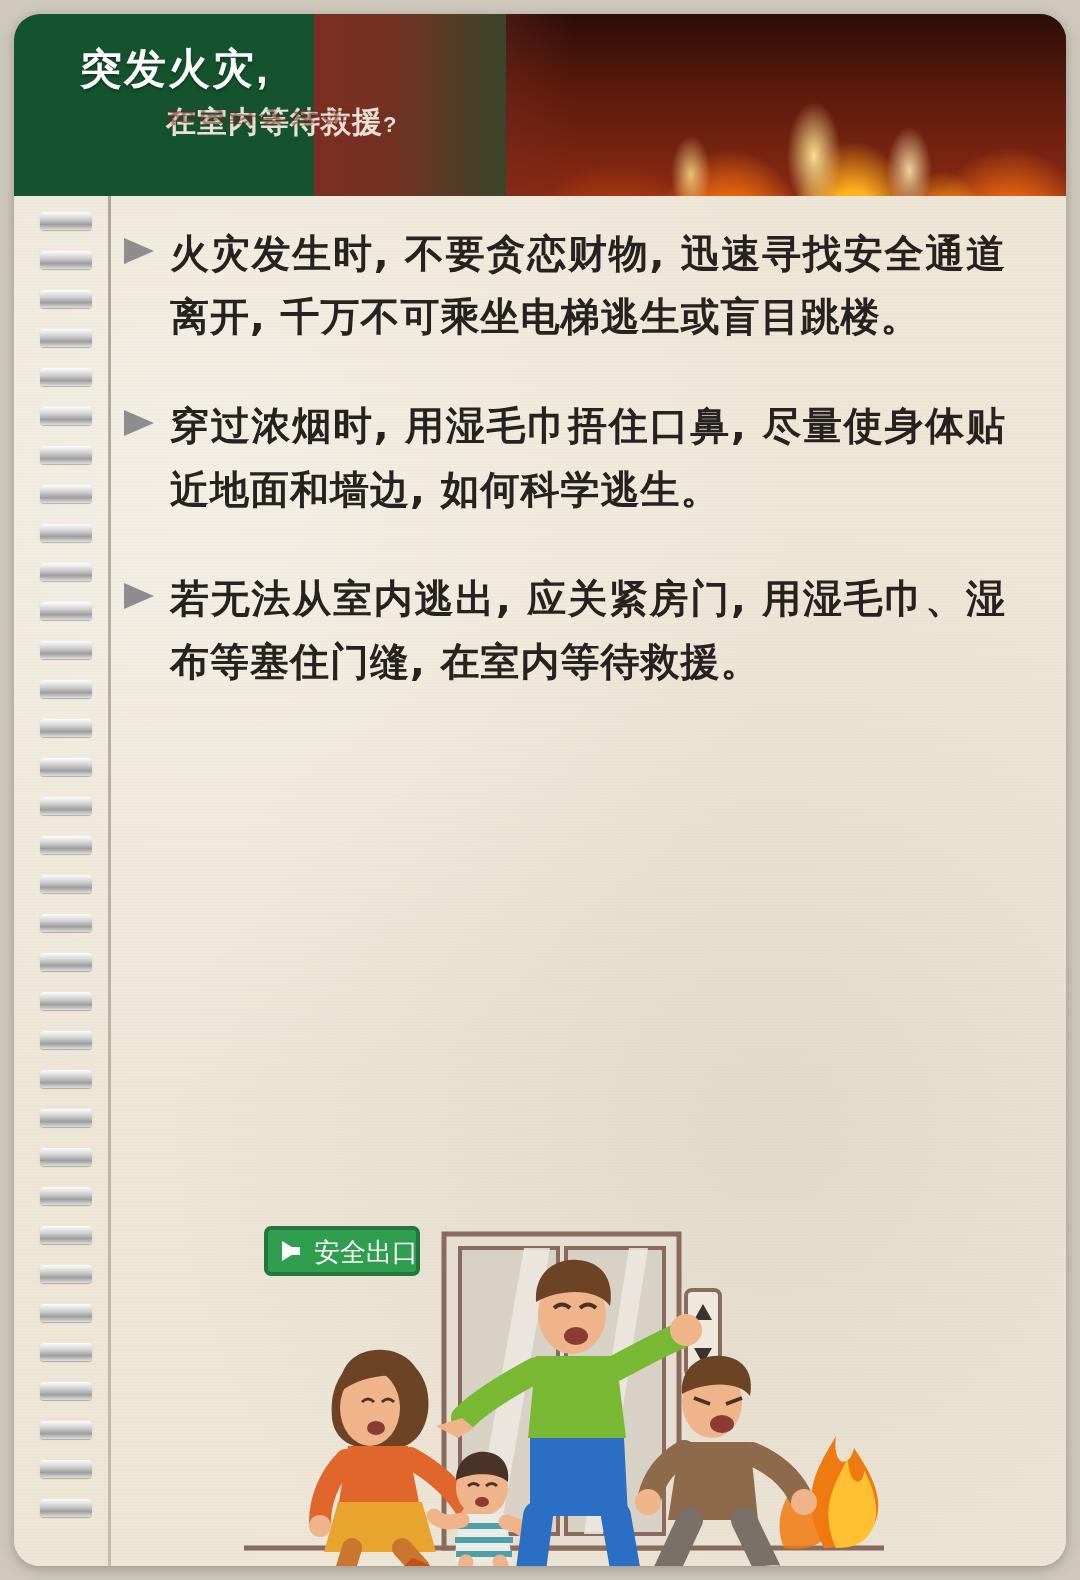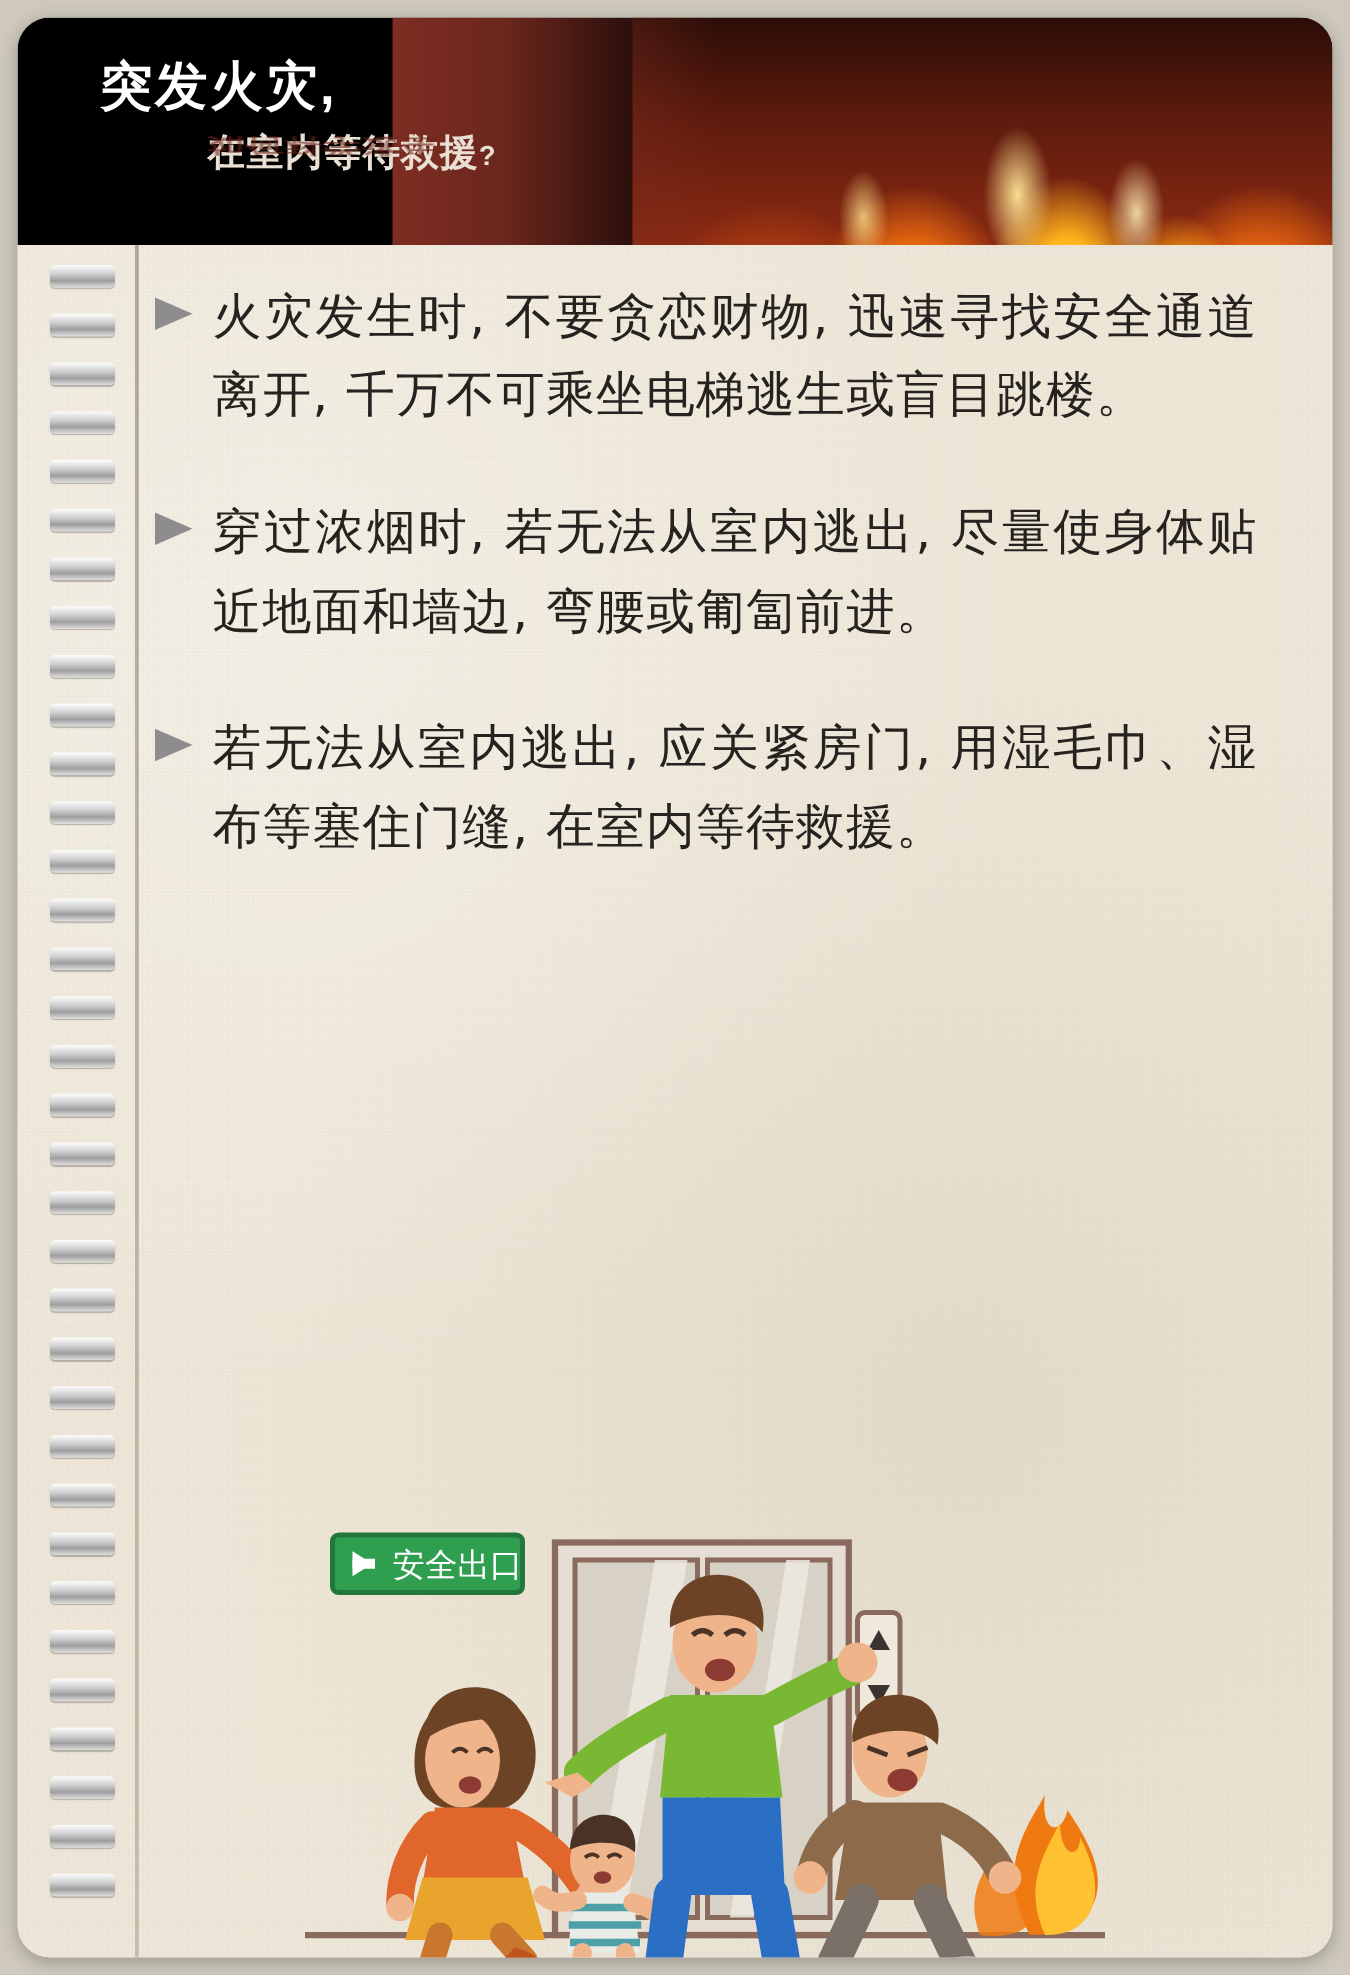--- a/index.html
+++ b/index.html
@@ -30,21 +30,21 @@
     border-radius: 26px;
     overflow: hidden;
     box-shadow: 0 3px 14px rgba(0,0,0,.25);
     background: #efe9dc;
   }
 
   
   .header {
     position: relative;
     height: 182px;
-    background: #000000;
+    background: #14532d;
     overflow: hidden;
   }
   .header-fire {
     position: absolute;
     right: 0;
     top: 0;
     width: 560px;
     height: 182px;
     background:
       radial-gradient(ellipse 90px 130px at 62% 120%, #ffd24a 0%, #ffb21c 32%, rgba(255,120,10,0) 70%),
@@ -187,20 +187,21 @@
   }
   .tip-arrow svg { display: block; }
   .tip-text {
     flex: 1 1 auto;
     font-family: "DejaVu Sans", "Liberation Sans", sans-serif;
     font-size: 39px;
     line-height: 1.62;
     color: #262220;
     letter-spacing: 1px;
     text-align: justify;
+    font-weight: bold;
   }
 
   
   .illus {
     position: absolute;
     left: 210px;
     top: 1000px;
     width: 690px;
     height: 400px;
     z-index: 2;
@@ -277,21 +278,21 @@
           </div>
           <div class="tip-text">火灾发生时, 不要贪恋财物, 迅速寻找安全通道离开, 千万不可乘坐电梯逃生或盲目跳楼。</div>
         </div>
 
         <div class="tip">
           <div class="tip-arrow">
             <svg width="40" height="30" viewBox="0 0 40 30">
                 <polygon points="2,2 32,15 2,28" fill="#8d8d8d"></polygon>
               </svg>
           </div>
-          <div class="tip-text">穿过浓烟时, 若无法从室内逃出, 尽量使身体贴近地面和墙边, 弯腰或匍匐前进。</div>
+          <div class="tip-text">穿过浓烟时, 用湿毛巾捂住口鼻, 尽量使身体贴近地面和墙边, 如何科学逃生。</div>
         </div>
 
 
         <div class="tip">
           <div class="tip-arrow">
             <svg width="40" height="30" viewBox="0 0 40 30">
                 <polygon points="2,2 32,15 2,28" fill="#8d8d8d"></polygon>
               </svg>
           </div>
           <div class="tip-text">若无法从室内逃出, 应关紧房门, 用湿毛巾、湿布等塞住门缝, 在室内等待救援。</div>

